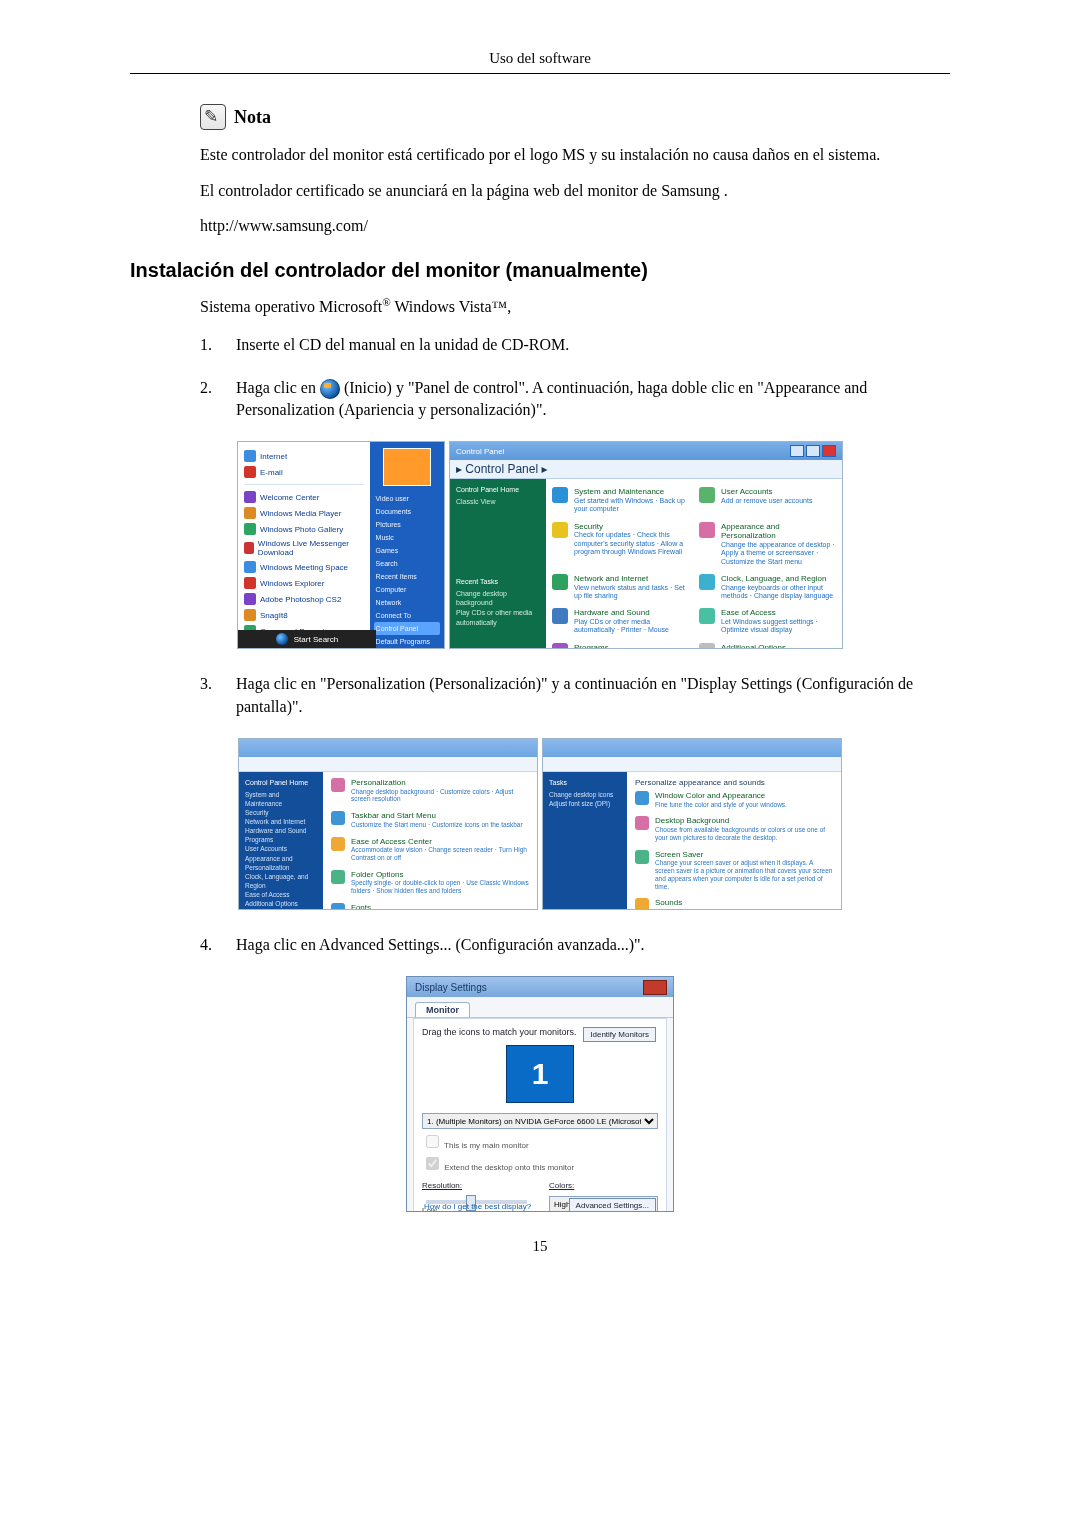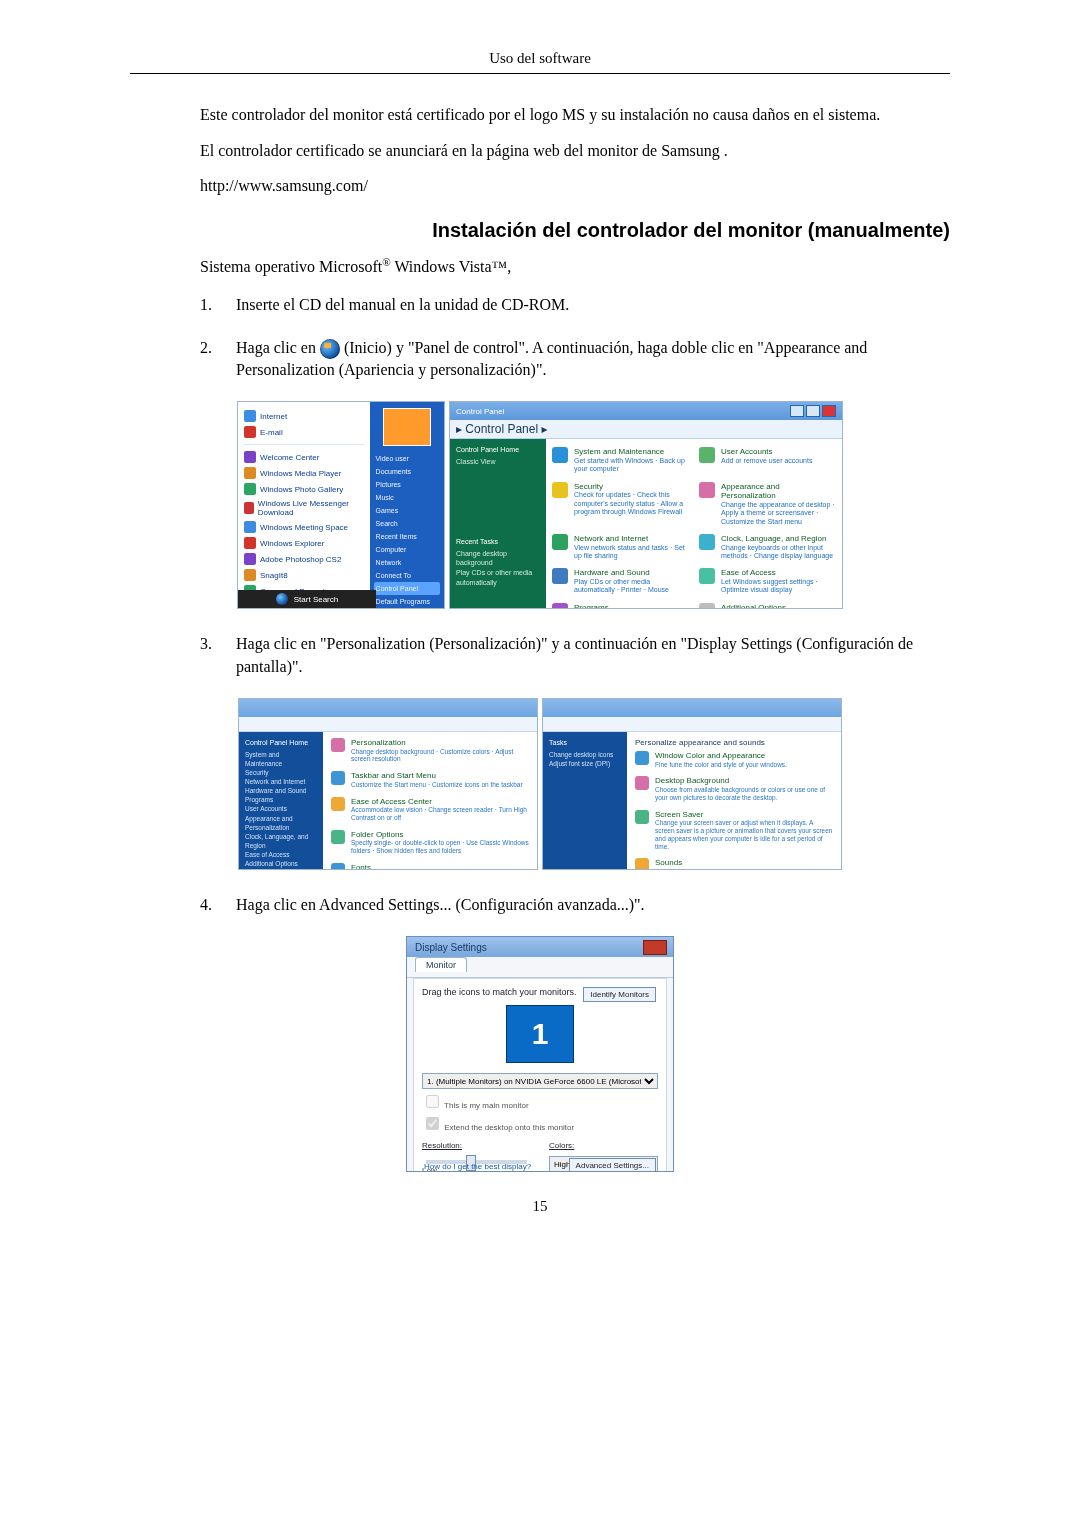--- a/index.html
+++ b/index.html
@@ -56,21 +56,20 @@
     margin-left: 70px;
     font-size: 16px;
     line-height: 1.35;
     margin-bottom: 14px;
   }
   .h2 {
     font-family: Arial, Helvetica, sans-serif;
     font-weight: bold;
     font-size: 20px;
     margin: 22px 0 14px 0;
-    text-align: right;
   }
   .subtext {
     margin-left: 70px;
     font-size: 16px;
     margin-bottom: 18px;
   }
   ol.steps {
     margin: 0 0 0 70px;
     padding: 0;
     list-style: none;
@@ -171,21 +170,21 @@
   .shotB .bitem{display:flex;gap:6px;margin-bottom:8px;}
   .shotB .bitem .ii{width:14px;height:14px;border-radius:3px;flex:0 0 14px;}
   .shotB .bitem .ih{color:#0c5d23;font-size:8px;line-height:1.2;}
   .shotB .bitem .is{color:#2b76c7;font-size:6.5px;line-height:1.2;}
   .ii1{background:#d56fa6;} .ii2{background:#3e95d6;} .ii3{background:#f0a834;} .ii4{background:#4bb487;}
 
   
   .shotC{ width:268px; height:236px; margin:6px auto 24px; background:#f4f6f9;border:1px solid #6d8eb5;}
   .shotC .tb{height:20px;background:linear-gradient(#9fc3ec,#78a7dd);display:flex;align-items:center;color:#14365e;padding:0 8px;font-size:10px;position:relative;}
   .shotC .tb .cls{position:absolute;right:6px;top:3px;width:22px;height:13px;background:#c13a2a;border:1px solid #7a1d12;}
-  .shotC .tabrow{height:20px;border-bottom:1px solid #b9c8dc;padding:0 8px;display:flex;align-items:flex-start;}
+  .shotC .tabrow{height:20px;border-bottom:1px solid #b9c8dc;padding:0 8px;display:flex;align-items:flex-end;font-weight:bold;}
   .shotC .tabrow .tab{border:1px solid #9db4cf;border-bottom:none;background:#fff;padding:2px 10px;font-size:9px;border-radius:3px 3px 0 0;}
   .shotC .inner{background:#fff;margin:0 6px 6px;border:1px solid #cdd9e8;padding:8px;height:206px;box-sizing:border-box;position:relative;font-size:9px;color:#223;}
   .shotC .drag{font-size:9px;margin-bottom:8px;}
   .shotC .idm{position:absolute;right:10px;top:8px;border:1px solid #6d8eb5;background:#eef3fa;padding:2px 6px;font-size:8px;}
   .shotC .mon{width:66px;height:56px;background:#0a6bc6;color:#fff;display:flex;align-items:center;justify-content:center;font:bold 30px Arial;margin:6px auto 10px;border:1px solid #003a74;}
   .shotC select.dev{width:100%;font-size:8px;height:16px;border:1px solid #8aa4c4;}
   .shotC .chk{font-size:8px;color:#555;display:block;margin-top:3px;}
   .shotC .cols{display:flex;gap:18px;margin-top:8px;}
   .shotC .col{flex:1;}
   .shotC .lab{font-size:8px;text-decoration:underline;color:#223;}
@@ -203,20 +202,24 @@
   .pagenum { text-align:center; font-size:15px; margin-top:26px;}
   sup{font-size:.7em;}
 </style>
 </head>
 <body>
 
 <div class="page">
   <div class="header">Uso del software</div>
   <div class="rule"></div>
 
+  <div class="note-row">
+    <span class="note-icon"></span>
+    <span class="note-label">Nota</span>
+  </div>
 
   <div class="body-text">Este controlador del monitor está certificado por el logo MS y su instalación no causa daños en el sistema.</div>
   <div class="body-text">El controlador certificado se anunciará en la página web del monitor de Samsung .</div>
   <div class="body-text">http://www.samsung.com/</div>
 
   <div class="h2">Instalación del controlador del monitor (manualmente)</div>
 
   <div class="subtext">
     <span>Sistema operativo Microsoft</span><sup>®</sup><span> Windows Vista™,</span>
   </div>

